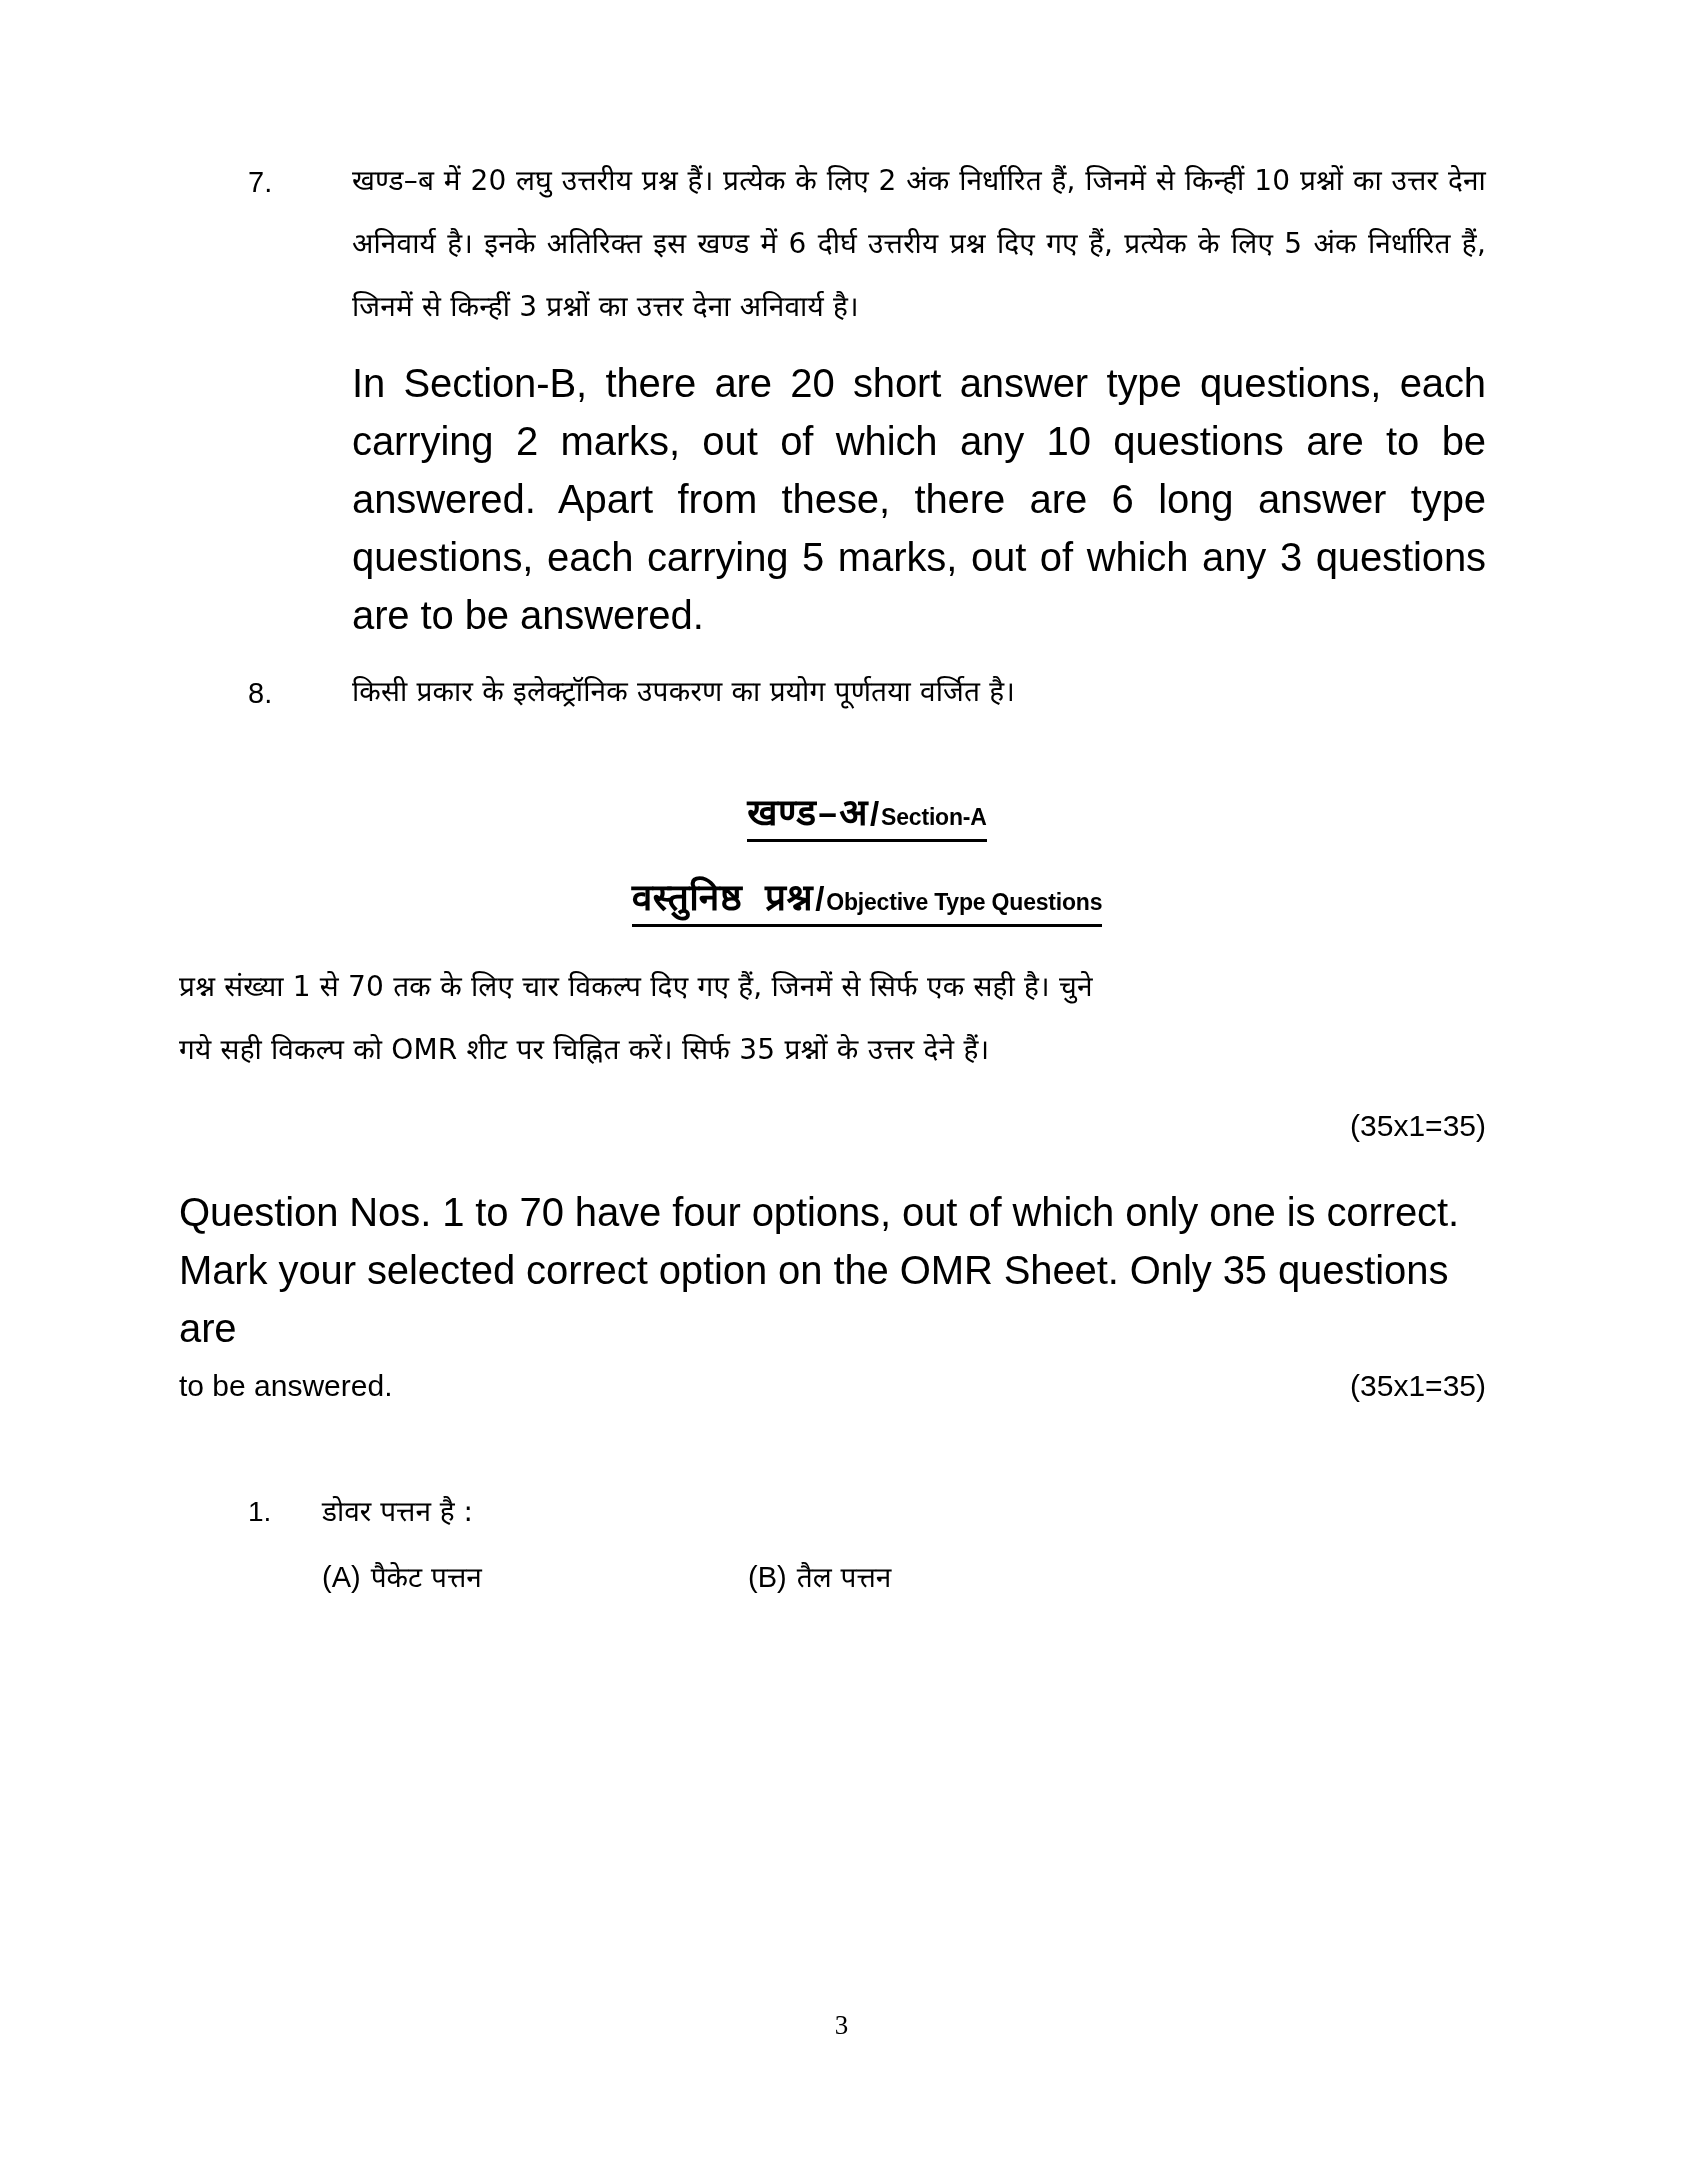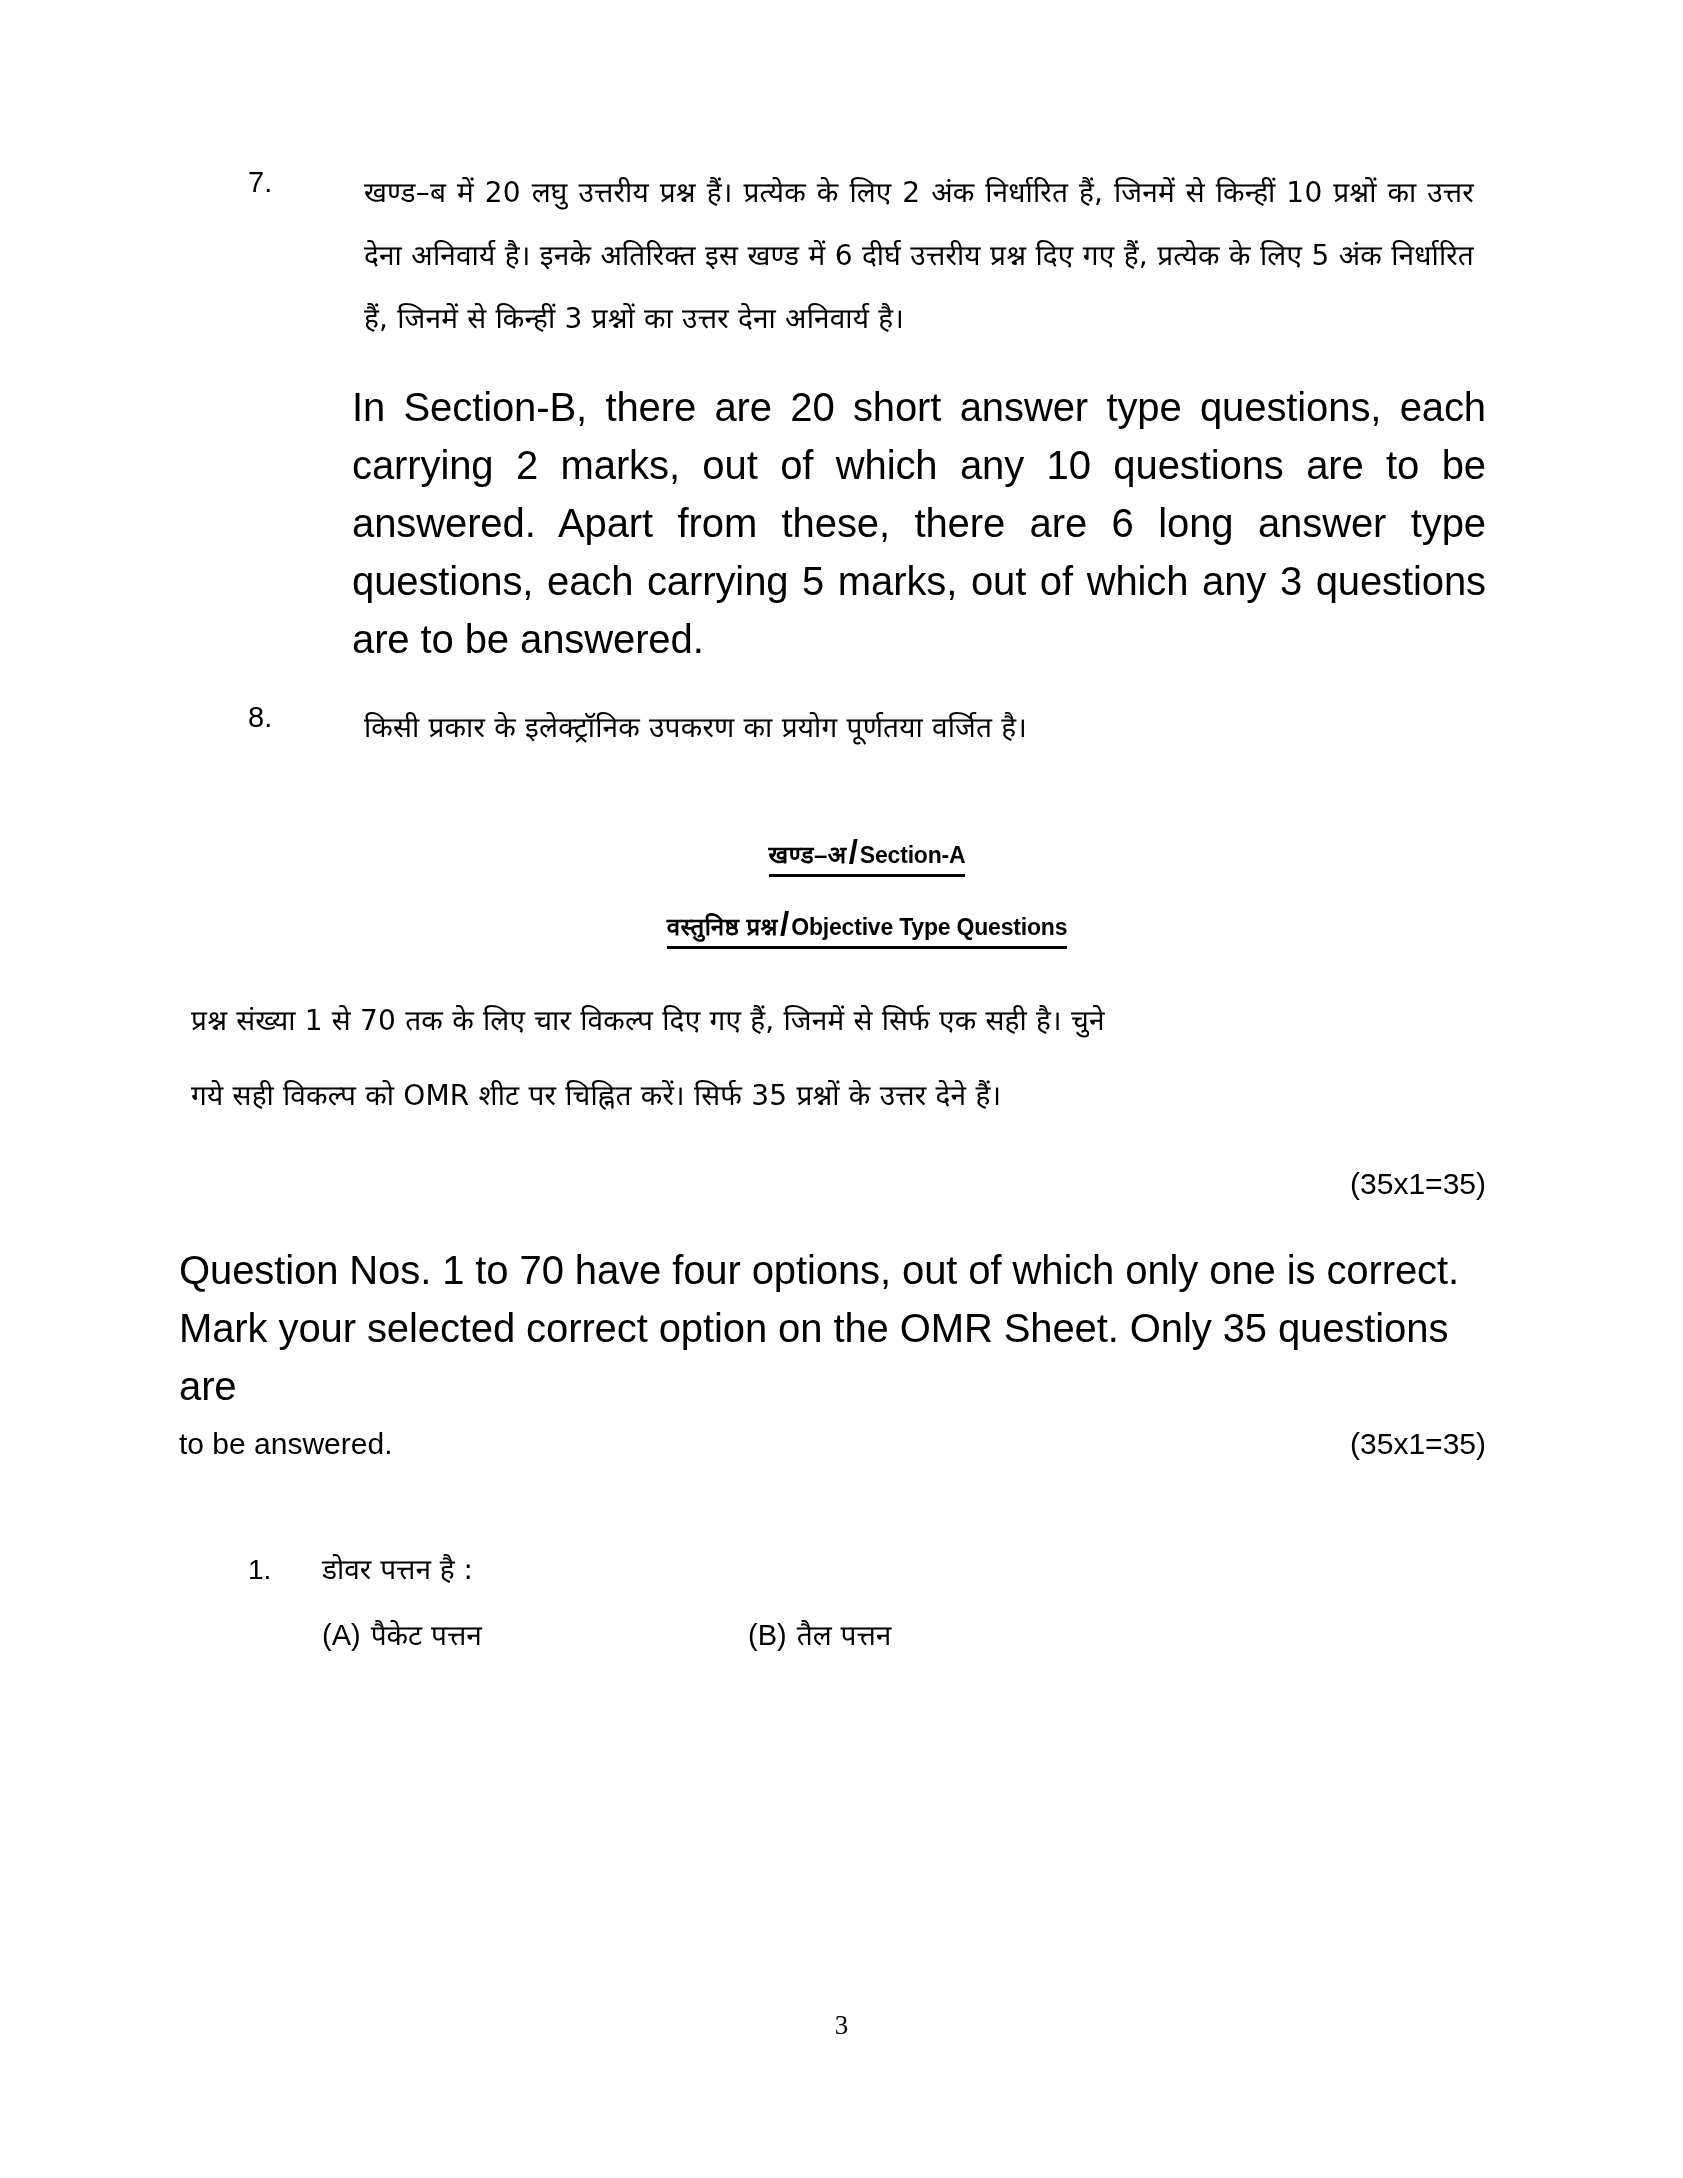--- a/index.html
+++ b/index.html
@@ -47,21 +47,21 @@
     min-width: 0;
   }
 
   
   .hi {
     font-family: "DejaVu Sans", sans-serif;
     font-size: 28px;
     line-height: 63px;
     text-align: justify;
     text-justify: inter-word;
-    margin: 12px;
+    margin: 0;
     letter-spacing: 0.2px;
   }
   .hi-left {
     text-align: left;
   }
 
   
   .en {
     font-family: "Liberation Sans", sans-serif;
     font-size: 40px;
@@ -83,22 +83,22 @@
     text-align: center;
     margin: 0;
   }
   .heading {
     display: inline-block;
     border-bottom: 3px solid #000;
     padding-bottom: 3px;
     white-space: nowrap;
   }
   .heading .h-hi {
-    font-family: Liberation Sans, sans-serif;
-    font-size: 24px;
+    font-family: Liberation Mono, monospace;
+    font-size: 37px;
     font-weight: bold;
     letter-spacing: 0.5px;
     text-align: center;
   }
   .heading .h-sep {
     font-family: "Liberation Sans", sans-serif;
     font-size: 33px;
     font-weight: bold;
     padding: 0 2px;
   }

